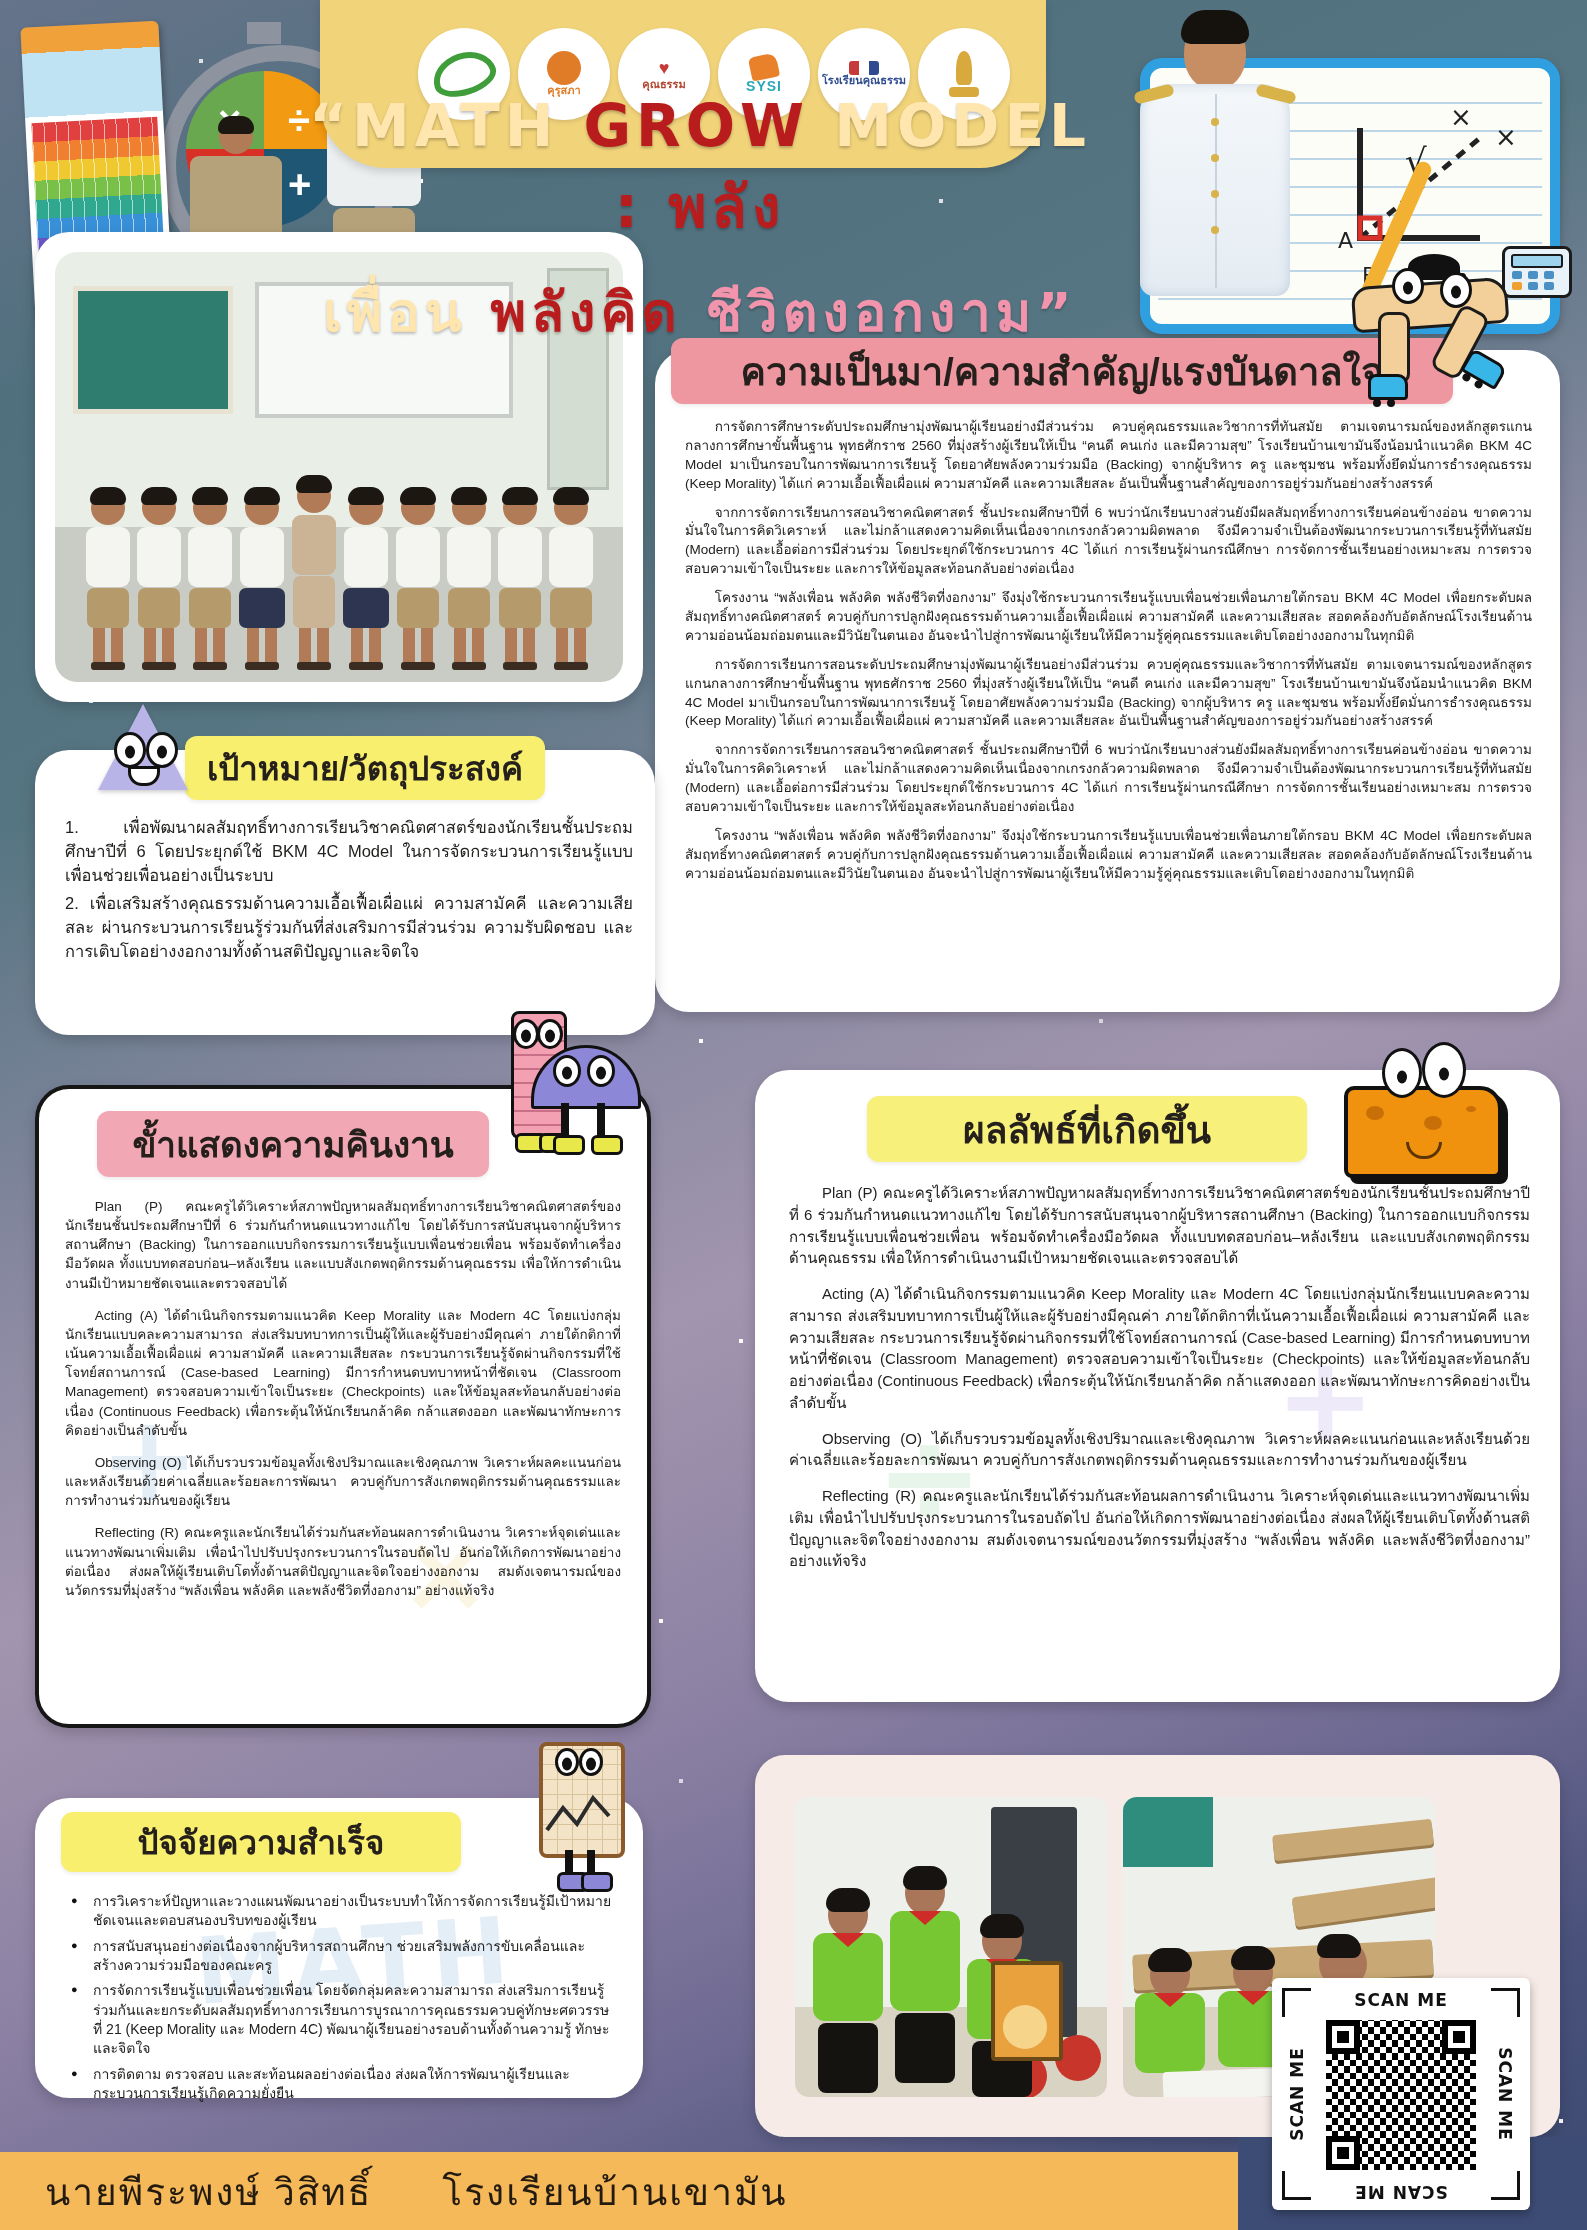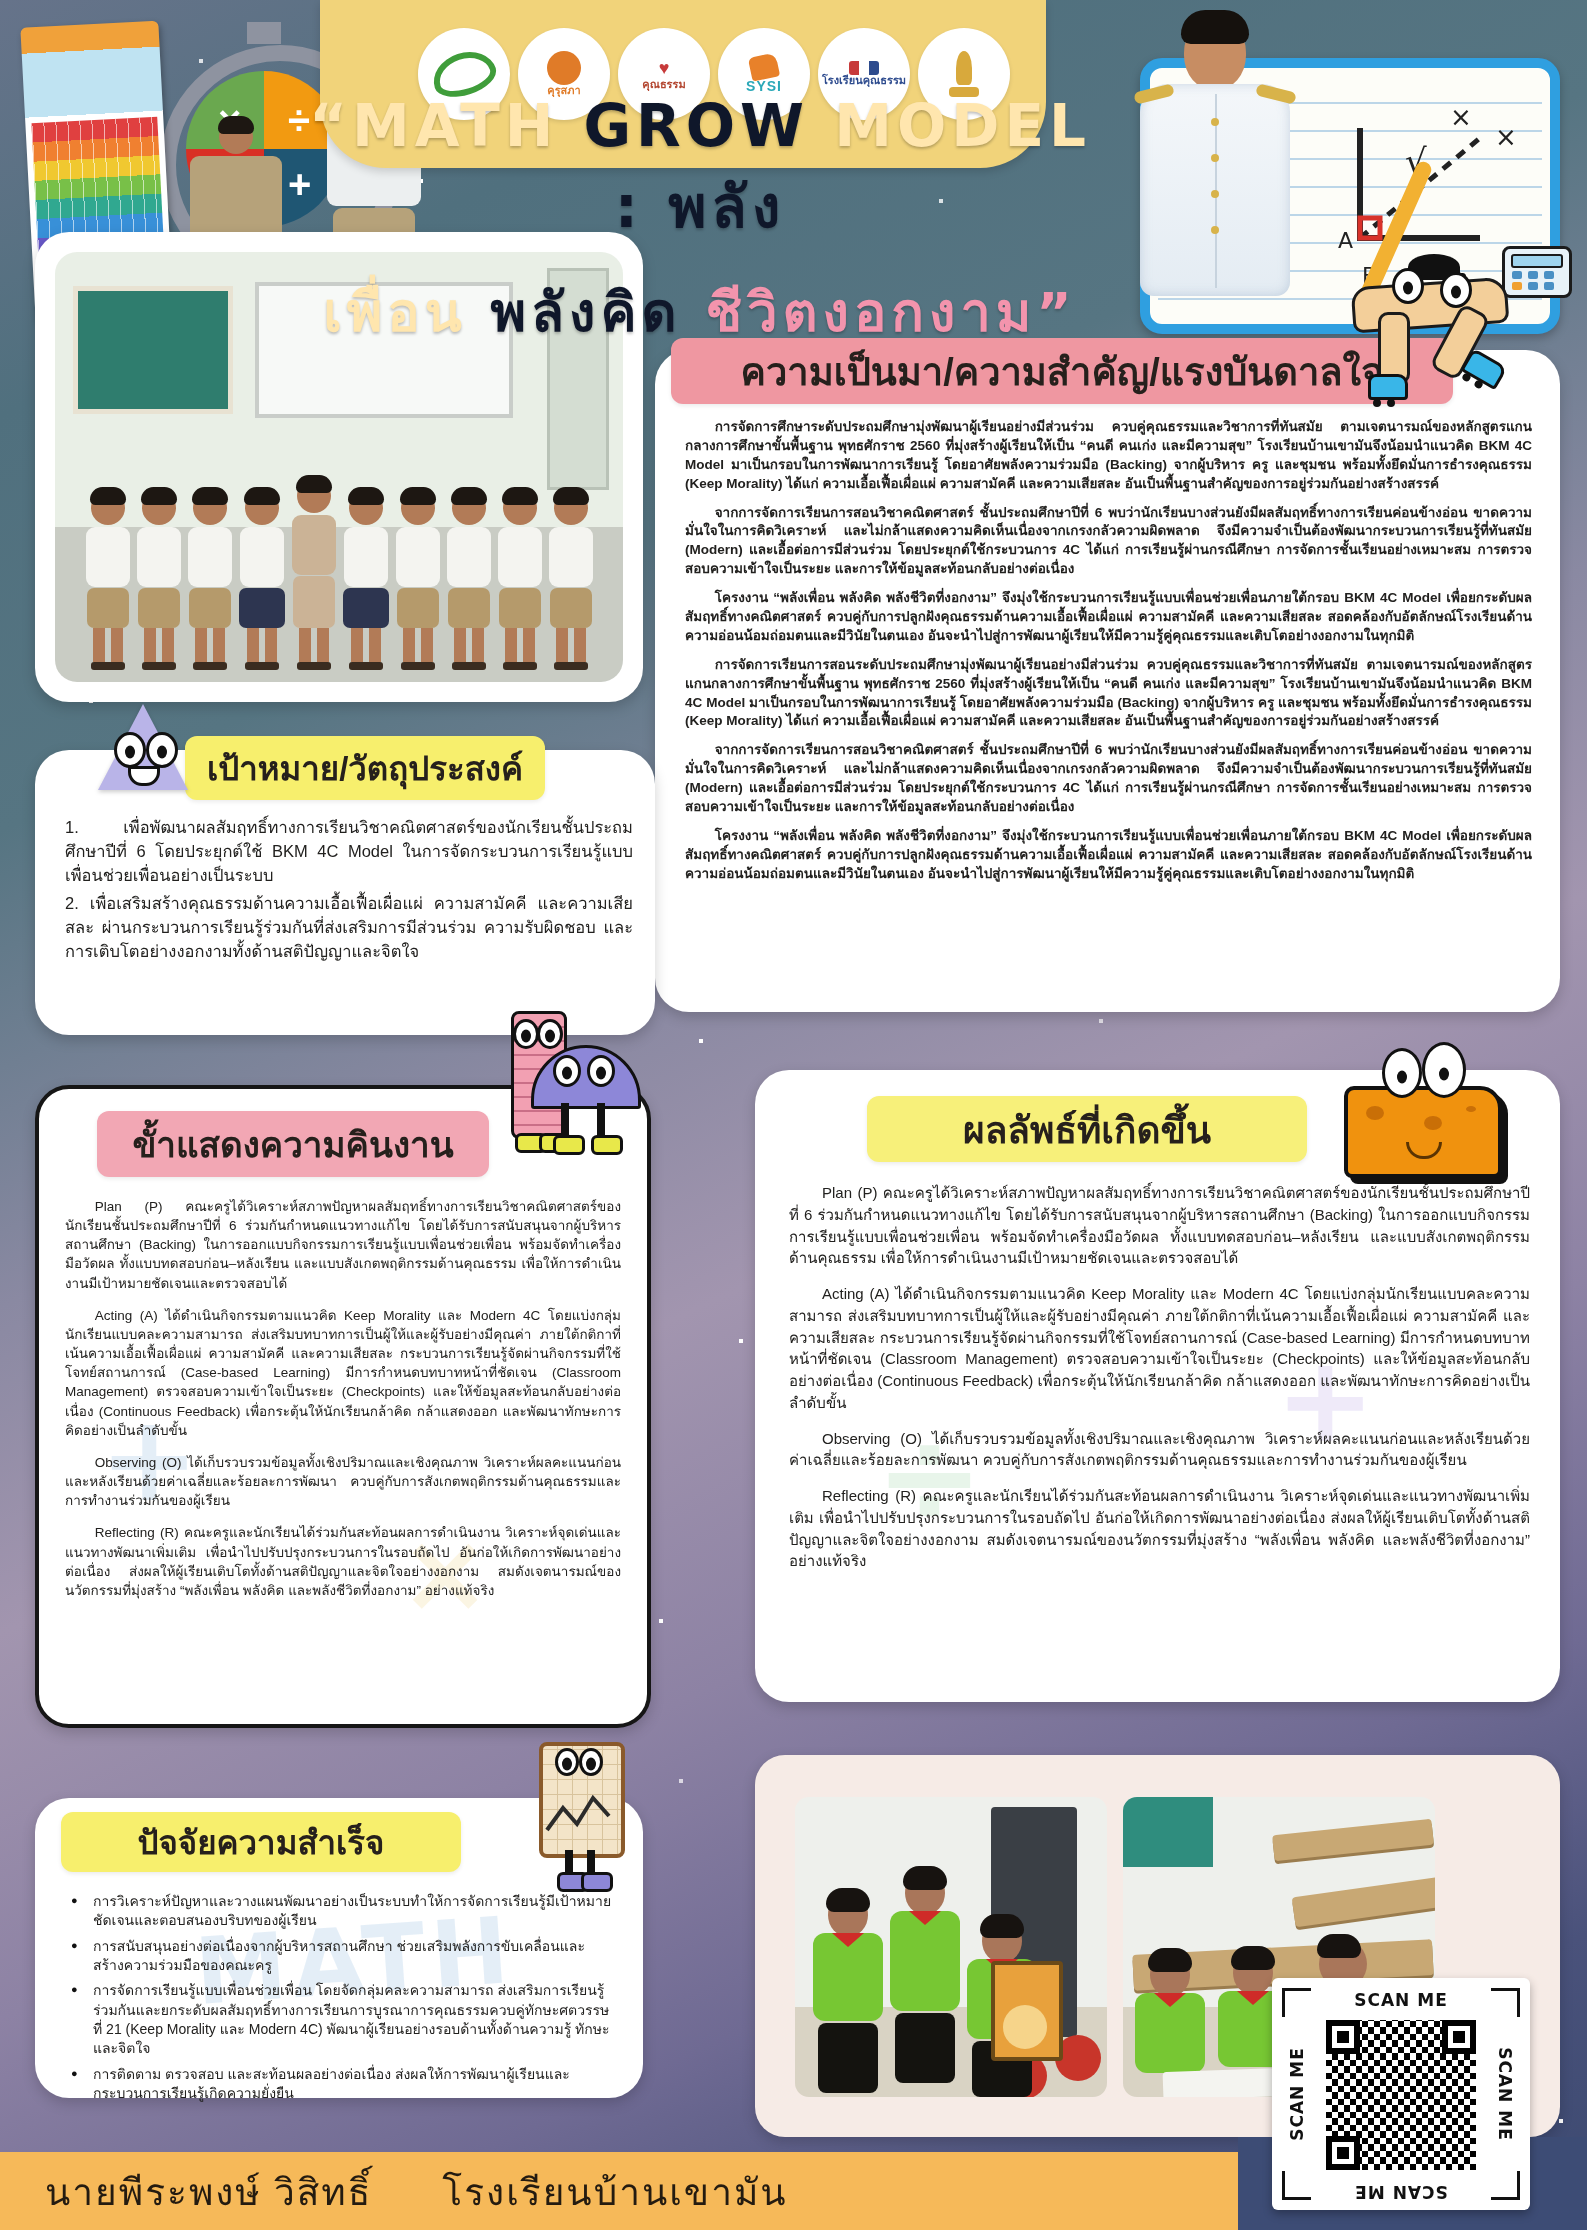--- a/index.html
+++ b/index.html
@@ -24,21 +24,21 @@
     680px 1780px 0 1px rgba(255,255,255,.7),1120px 1900px 0 1px #fff,1540px 1860px 0 1px #fff,
     300px 2080px 0 1px rgba(255,255,255,.8),900px 2100px 0 1px #fff,1200px 2050px 0 1px #fff,1560px 2120px 0 1px #fff;}
   .panel{background:#fff;border-radius:34px;box-shadow:0 5px 14px rgba(0,0,0,.18);z-index:2;}
   .banner{display:flex;align-items:center;justify-content:center;font-weight:bold;color:#26201c;
     border-radius:12px;z-index:3;box-shadow:0 2px 4px rgba(0,0,0,.08);}
   .thai{color:#22211f;text-align:justify;}
   .thai p{margin:0 0 10px 0;text-indent:2.2em;}
   
   .title{z-index:3;text-align:center;font-family:"DejaVu Sans",sans-serif;font-weight:bold;}
   .title .ln{letter-spacing:5px;text-shadow:0 2px 3px rgba(0,0,0,.25);}
-  .cream{color:#ffe6ae;} .pink{color:#0f172a;} .dpink{color:#f394ad;}
+  .cream{color:#ffe6ae;} .pink{color:#b91c1c;} .dpink{color:#f394ad;}
   
   .logo-bar{left:320px;top:0;width:726px;height:168px;background:#f1d37a;border-radius:0 0 66px 66px;z-index:2;box-shadow:0 4px 8px rgba(0,0,0,.15);}
   .logo-circ{position:absolute;top:28px;width:92px;height:92px;border-radius:50%;background:#fff;
     display:flex;flex-direction:column;align-items:center;justify-content:center;overflow:hidden;box-shadow:0 2px 4px rgba(0,0,0,.12);}
   .logo-cap{font-size:11px;font-weight:bold;line-height:1.05;text-align:center;}
   
   .gear-ring{left:160px;top:45px;width:208px;height:208px;border-radius:50%;border:16px solid #8e93a0;z-index:1;}
   .gear-tooth{position:absolute;width:34px;height:22px;background:#8e93a0;z-index:1;}
   .gear-pie{left:186px;top:71px;width:156px;height:156px;border-radius:50%;z-index:1;
     background:conic-gradient(#f29a11 0 90deg,#1f5673 90deg 180deg,#d93025 180deg 270deg,#6aa84f 270deg 360deg);}
@@ -245,21 +245,21 @@
   <span class="eye" style="left:88px;top:24px;"></span>
   <span class="skate" style="left:16px;top:126px;"></span>
   <span class="skate" style="left:112px;top:108px;transform:rotate(30deg);"></span>
 </div>
 <div class="abs calc-doodle"></div>
 
 <div class="abs panel" style="left:655px;top:350px;width:905px;height:662px;">
   <div class="abs banner" style="left:16px;top:-12px;width:782px;height:66px;background:#ef97a1;font-size:38px;">
     <span>ความเป็นมา/ความสำคัญ/แรงบันดาลใจ</span>
   </div>
-  <div class="abs thai" style="left:30px;right:28px;top:68px;bottom:14px;font-size:13.5px;line-height:1.4;overflow:hidden;font-weight:bold;">
+  <div class="abs thai" style="left:30px;right:28px;top:68px;bottom:14px;font-size:13.5px;line-height:1.4;overflow:hidden;">
     <p>การจัดการศึกษาระดับประถมศึกษามุ่งพัฒนาผู้เรียนอย่างมีส่วนร่วม ควบคู่คุณธรรมและวิชาการที่ทันสมัย ตามเจตนารมณ์ของหลักสูตรแกนกลางการศึกษาขั้นพื้นฐาน พุทธศักราช 2560 ที่มุ่งสร้างผู้เรียนให้เป็น “คนดี คนเก่ง และมีความสุข” โรงเรียนบ้านเขามันจึงน้อมนำแนวคิด BKM 4C Model มาเป็นกรอบในการพัฒนาการเรียนรู้ โดยอาศัยพลังความร่วมมือ (Backing) จากผู้บริหาร ครู และชุมชน พร้อมทั้งยึดมั่นการธำรงคุณธรรม (Keep Morality) ได้แก่ ความเอื้อเฟื้อเผื่อแผ่ ความสามัคคี และความเสียสละ อันเป็นพื้นฐานสำคัญของการอยู่ร่วมกันอย่างสร้างสรรค์</p>
     <p>จากการจัดการเรียนการสอนวิชาคณิตศาสตร์ ชั้นประถมศึกษาปีที่ 6 พบว่านักเรียนบางส่วนยังมีผลสัมฤทธิ์ทางการเรียนค่อนข้างอ่อน ขาดความมั่นใจในการคิดวิเคราะห์ และไม่กล้าแสดงความคิดเห็นเนื่องจากเกรงกลัวความผิดพลาด จึงมีความจำเป็นต้องพัฒนากระบวนการเรียนรู้ที่ทันสมัย (Modern) และเอื้อต่อการมีส่วนร่วม โดยประยุกต์ใช้กระบวนการ 4C ได้แก่ การเรียนรู้ผ่านกรณีศึกษา การจัดการชั้นเรียนอย่างเหมาะสม การตรวจสอบความเข้าใจเป็นระยะ และการให้ข้อมูลสะท้อนกลับอย่างต่อเนื่อง</p>
     <p>โครงงาน “พลังเพื่อน พลังคิด พลังชีวิตที่งอกงาม” จึงมุ่งใช้กระบวนการเรียนรู้แบบเพื่อนช่วยเพื่อนภายใต้กรอบ BKM 4C Model เพื่อยกระดับผลสัมฤทธิ์ทางคณิตศาสตร์ ควบคู่กับการปลูกฝังคุณธรรมด้านความเอื้อเฟื้อเผื่อแผ่ ความสามัคคี และความเสียสละ สอดคล้องกับอัตลักษณ์โรงเรียนด้านความอ่อนน้อมถ่อมตนและมีวินัยในตนเอง อันจะนำไปสู่การพัฒนาผู้เรียนให้มีความรู้คู่คุณธรรมและเติบโตอย่างงอกงามในทุกมิติ</p>
     <p>การจัดการเรียนการสอนระดับประถมศึกษามุ่งพัฒนาผู้เรียนอย่างมีส่วนร่วม ควบคู่คุณธรรมและวิชาการที่ทันสมัย ตามเจตนารมณ์ของหลักสูตรแกนกลางการศึกษาขั้นพื้นฐาน พุทธศักราช 2560 ที่มุ่งสร้างผู้เรียนให้เป็น “คนดี คนเก่ง และมีความสุข” โรงเรียนบ้านเขามันจึงน้อมนำแนวคิด BKM 4C Model มาเป็นกรอบในการพัฒนาการเรียนรู้ โดยอาศัยพลังความร่วมมือ (Backing) จากผู้บริหาร ครู และชุมชน พร้อมทั้งยึดมั่นการธำรงคุณธรรม (Keep Morality) ได้แก่ ความเอื้อเฟื้อเผื่อแผ่ ความสามัคคี และความเสียสละ อันเป็นพื้นฐานสำคัญของการอยู่ร่วมกันอย่างสร้างสรรค์</p>
     <p>จากการจัดการเรียนการสอนวิชาคณิตศาสตร์ ชั้นประถมศึกษาปีที่ 6 พบว่านักเรียนบางส่วนยังมีผลสัมฤทธิ์ทางการเรียนค่อนข้างอ่อน ขาดความมั่นใจในการคิดวิเคราะห์ และไม่กล้าแสดงความคิดเห็นเนื่องจากเกรงกลัวความผิดพลาด จึงมีความจำเป็นต้องพัฒนากระบวนการเรียนรู้ที่ทันสมัย (Modern) และเอื้อต่อการมีส่วนร่วม โดยประยุกต์ใช้กระบวนการ 4C ได้แก่ การเรียนรู้ผ่านกรณีศึกษา การจัดการชั้นเรียนอย่างเหมาะสม การตรวจสอบความเข้าใจเป็นระยะ และการให้ข้อมูลสะท้อนกลับอย่างต่อเนื่อง</p>
     <p>โครงงาน “พลังเพื่อน พลังคิด พลังชีวิตที่งอกงาม” จึงมุ่งใช้กระบวนการเรียนรู้แบบเพื่อนช่วยเพื่อนภายใต้กรอบ BKM 4C Model เพื่อยกระดับผลสัมฤทธิ์ทางคณิตศาสตร์ ควบคู่กับการปลูกฝังคุณธรรมด้านความเอื้อเฟื้อเผื่อแผ่ ความสามัคคี และความเสียสละ สอดคล้องกับอัตลักษณ์โรงเรียนด้านความอ่อนน้อมถ่อมตนและมีวินัยในตนเอง อันจะนำไปสู่การพัฒนาผู้เรียนให้มีความรู้คู่คุณธรรมและเติบโตอย่างงอกงามในทุกมิติ</p>
   </div>
 </div>
 
 <div class="abs photo-frame" style="left:35px;top:232px;width:568px;height:430px;">

